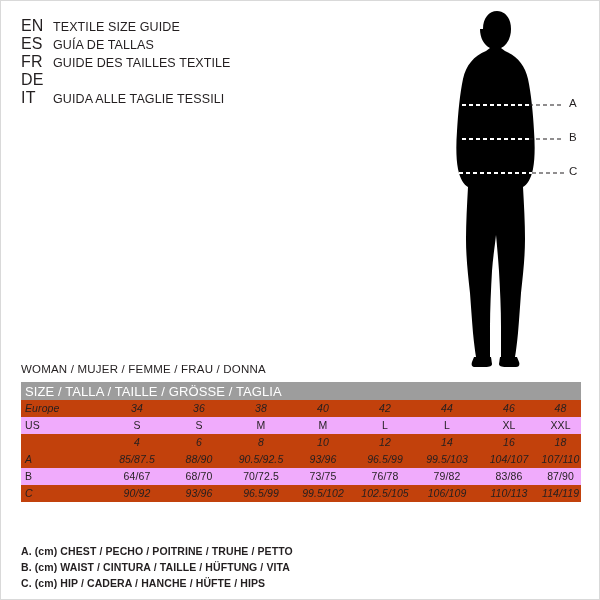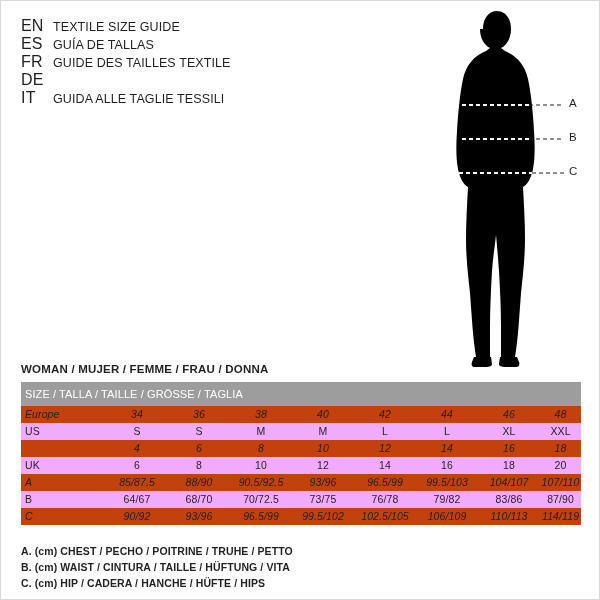--- a/index.html
+++ b/index.html
@@ -70,21 +70,21 @@
   .marker-a { left: 148px; top: 88px; }
   .marker-b { left: 148px; top: 122px; }
   .marker-c { left: 148px; top: 156px; }
 
   
   .woman-title {
     position: absolute;
     left: 20px;
     top: 362px;
     font-size: 11.5px;
-    font-weight: bold;
+    font-weight: normal;
     letter-spacing: 0.2px;
     color: #231f20;
   }
 
   
   .table-wrap {
     position: absolute;
     left: 20px;
     top: 381px;
     width: 560px;
@@ -105,22 +105,22 @@
     letter-spacing: 0.1px;
   }
   table.size-table td.label {
     text-align: left;
     padding-left: 4px;
   }
   tr.head td {
     background: #9d9d9d;
     color: #ffffff;
     font-weight: normal;
-    font-size: 11px;
-    height: 24px;
+    font-size: 13px;
+    height: 18px;
   }
   tr.shade td { background: #c2410c; font-style: italic; }
   tr.plain td { background: #f0abfc; }
 
   
   .notes {
     position: absolute;
     left: 20px;
     top: 542px;
     width: 560px;
@@ -262,31 +262,20 @@
           <td>4</td>
           <td>6</td>
           <td>8</td>
           <td>10</td>
           <td>12</td>
           <td>14</td>
           <td>16</td>
           <td>18</td>
         </tr>
 
-        <tr class="plain">
-          <td class="label">UK</td>
-          <td>6</td>
-          <td>8</td>
-          <td>10</td>
-          <td>12</td>
-          <td>14</td>
-          <td>16</td>
-          <td>18</td>
-          <td>20</td>
-        </tr>
 
         <tr class="shade">
           <td class="label">A</td>
           <td>85/87.5</td>
           <td>88/90</td>
           <td>90.5/92.5</td>
           <td>93/96</td>
           <td>96.5/99</td>
           <td>99.5/103</td>
           <td>104/107</td>

